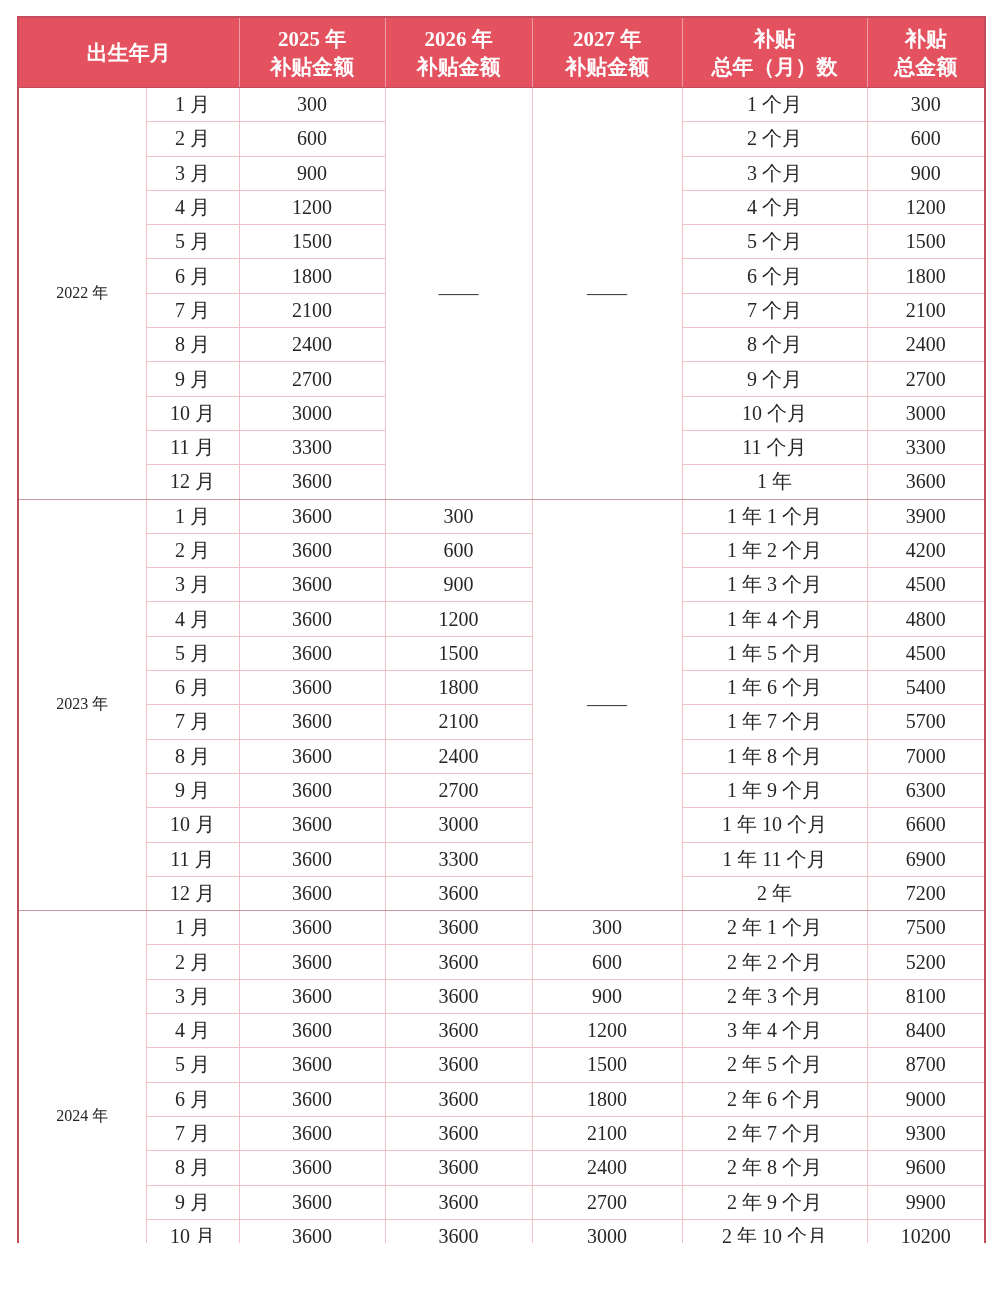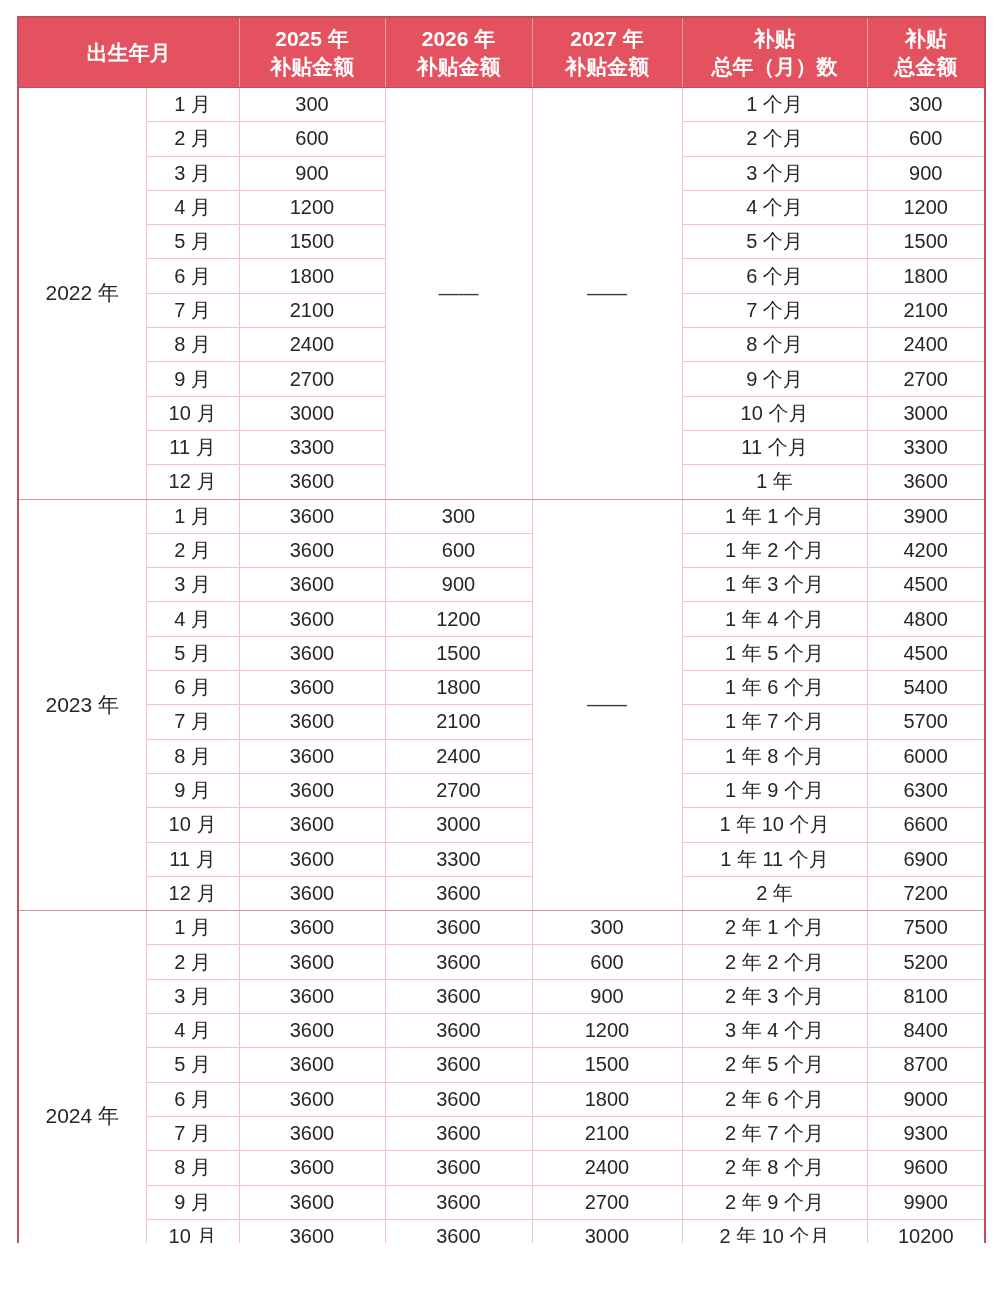--- a/index.html
+++ b/index.html
@@ -1,21 +1,21 @@
 <!DOCTYPE html>
 <html><head>
 <meta charset="utf-8">
 <style>
   html, body { margin: 0; padding: 0; background: #ffffff; }
   .page {
     position: relative;
     width: 1000px;
     height: 1243px;
     background: #ffffff;
-    font-family: Liberation Sans, sans-serif;
+    font-family: Liberation Serif, serif;
     overflow: hidden;
   }
   table.subsidy-table {
     position: absolute;
     left: 17px;
     top: 16px;
     width: 967px;
     border-collapse: collapse;
     table-layout: fixed;
     border: 2px solid #c34d5c;
@@ -39,21 +39,21 @@
     color: #262626;
     text-align: center;
     vertical-align: middle;
     padding: 0;
     height: 33.3px;
     border: 1px solid #f0c2c8;
     background: #ffffff;
     overflow: hidden;
     white-space: nowrap;
   }
-  td.year-cell { font-size: 21px; border-bottom-color: #c798a0; }
+  td.year-cell { font-size: 16px; border-bottom-color: #c798a0; }
   td.dash-cell { color: #3a3a3a; border-bottom-color: #c798a0; }
   tr.section-end td { border-bottom-color: #c798a0; margin-top: 48px; }
 </style>
 </head>
 <body>
 
 <div class="page">
   <table class="subsidy-table">
     <colgroup>
       <col style="width:128px">
@@ -216,21 +216,21 @@
           <td class="num-cell">3600</td>
           <td class="num-cell">2100</td>
           <td class="label-cell">1 年 7 个月</td>
           <td class="num-cell">5700</td>
         </tr>
         <tr class="body-row">
           <td class="month-cell">8 月</td>
           <td class="num-cell">3600</td>
           <td class="num-cell">2400</td>
           <td class="label-cell">1 年 8 个月</td>
-          <td class="num-cell">6000</td>
+          <td class="num-cell">7000</td>
         </tr>
         <tr class="body-row">
           <td class="month-cell">9 月</td>
           <td class="num-cell">3600</td>
           <td class="num-cell">2700</td>
           <td class="label-cell">1 年 9 个月</td>
           <td class="num-cell">6300</td>
         </tr>
         <tr class="body-row">
           <td class="month-cell">10 月</td>

